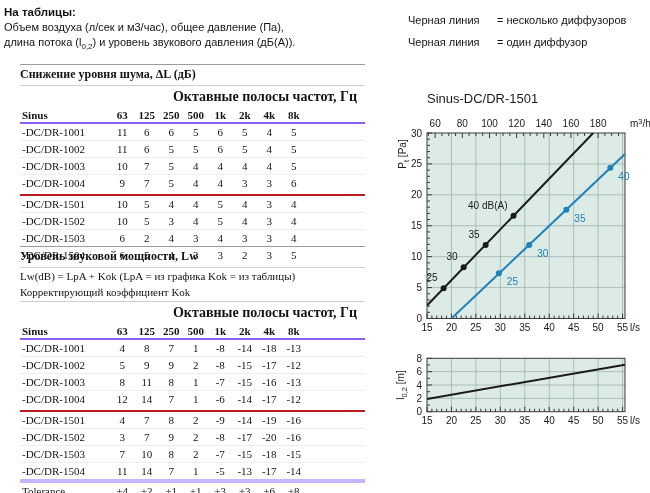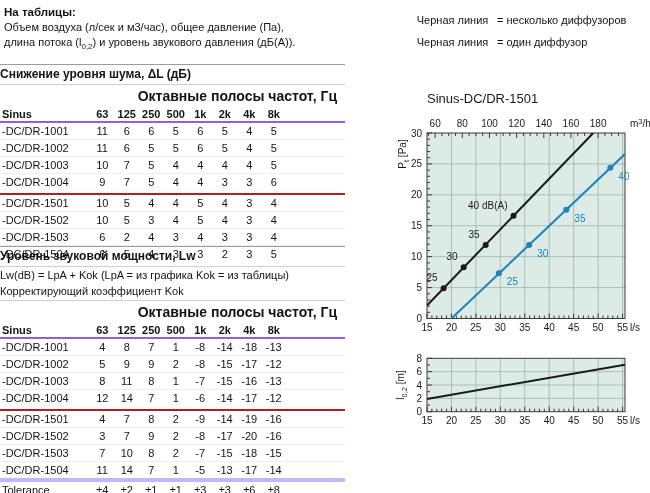--- a/index.html
+++ b/index.html
@@ -9,26 +9,26 @@
     -webkit-font-smoothing:antialiased;
   }
   .page{position:absolute;inset:0;}
 
   
   .intro{position:absolute;left:4px;top:5px;font-size:11px;line-height:15px;}
   .intro .hd{font-weight:bold;font-size:11.5px;}
   .intro sub{font-size:8px;}
 
   
-  .legend{position:absolute;left:408px;top:9px;font-size:11px;text-align:center;}
+  .legend{position:absolute;left:408px;top:9px;font-size:11px;}
   .legend .lrow{display:flex;height:22px;align-items:center;}
   .legend .term{width:89px;}
 
   
-  .sec{position:absolute;left:0;width:345px;}
+  .sec{position:absolute;left:20px;width:345px;font-family:Liberation Serif, serif;}
   #sec-noise{top:60px;}
   #sec-power{top:242px;}
   .rule{height:1px;background:#9c9c9c;margin:0;}
   .rule.light{background:#cfcfcf;}
   .sec h3{margin:2px 0 3px 0;font-size:12px;font-weight:bold;}
   .fline{font-size:11px;line-height:15px;margin:1px 0;}
   .octave{font-weight:bold;font-size:14px;text-align:right;width:337px;padding:3px 0 2px 0;}
   .gridtbl{width:345px;font-size:11px;}
   .row{display:grid;grid-template-columns:90px repeat(8,24.5px) 1fr;height:16px;align-items:center;border-top:1px solid #eeeeee;}
   .row.first{border-top:none;}

